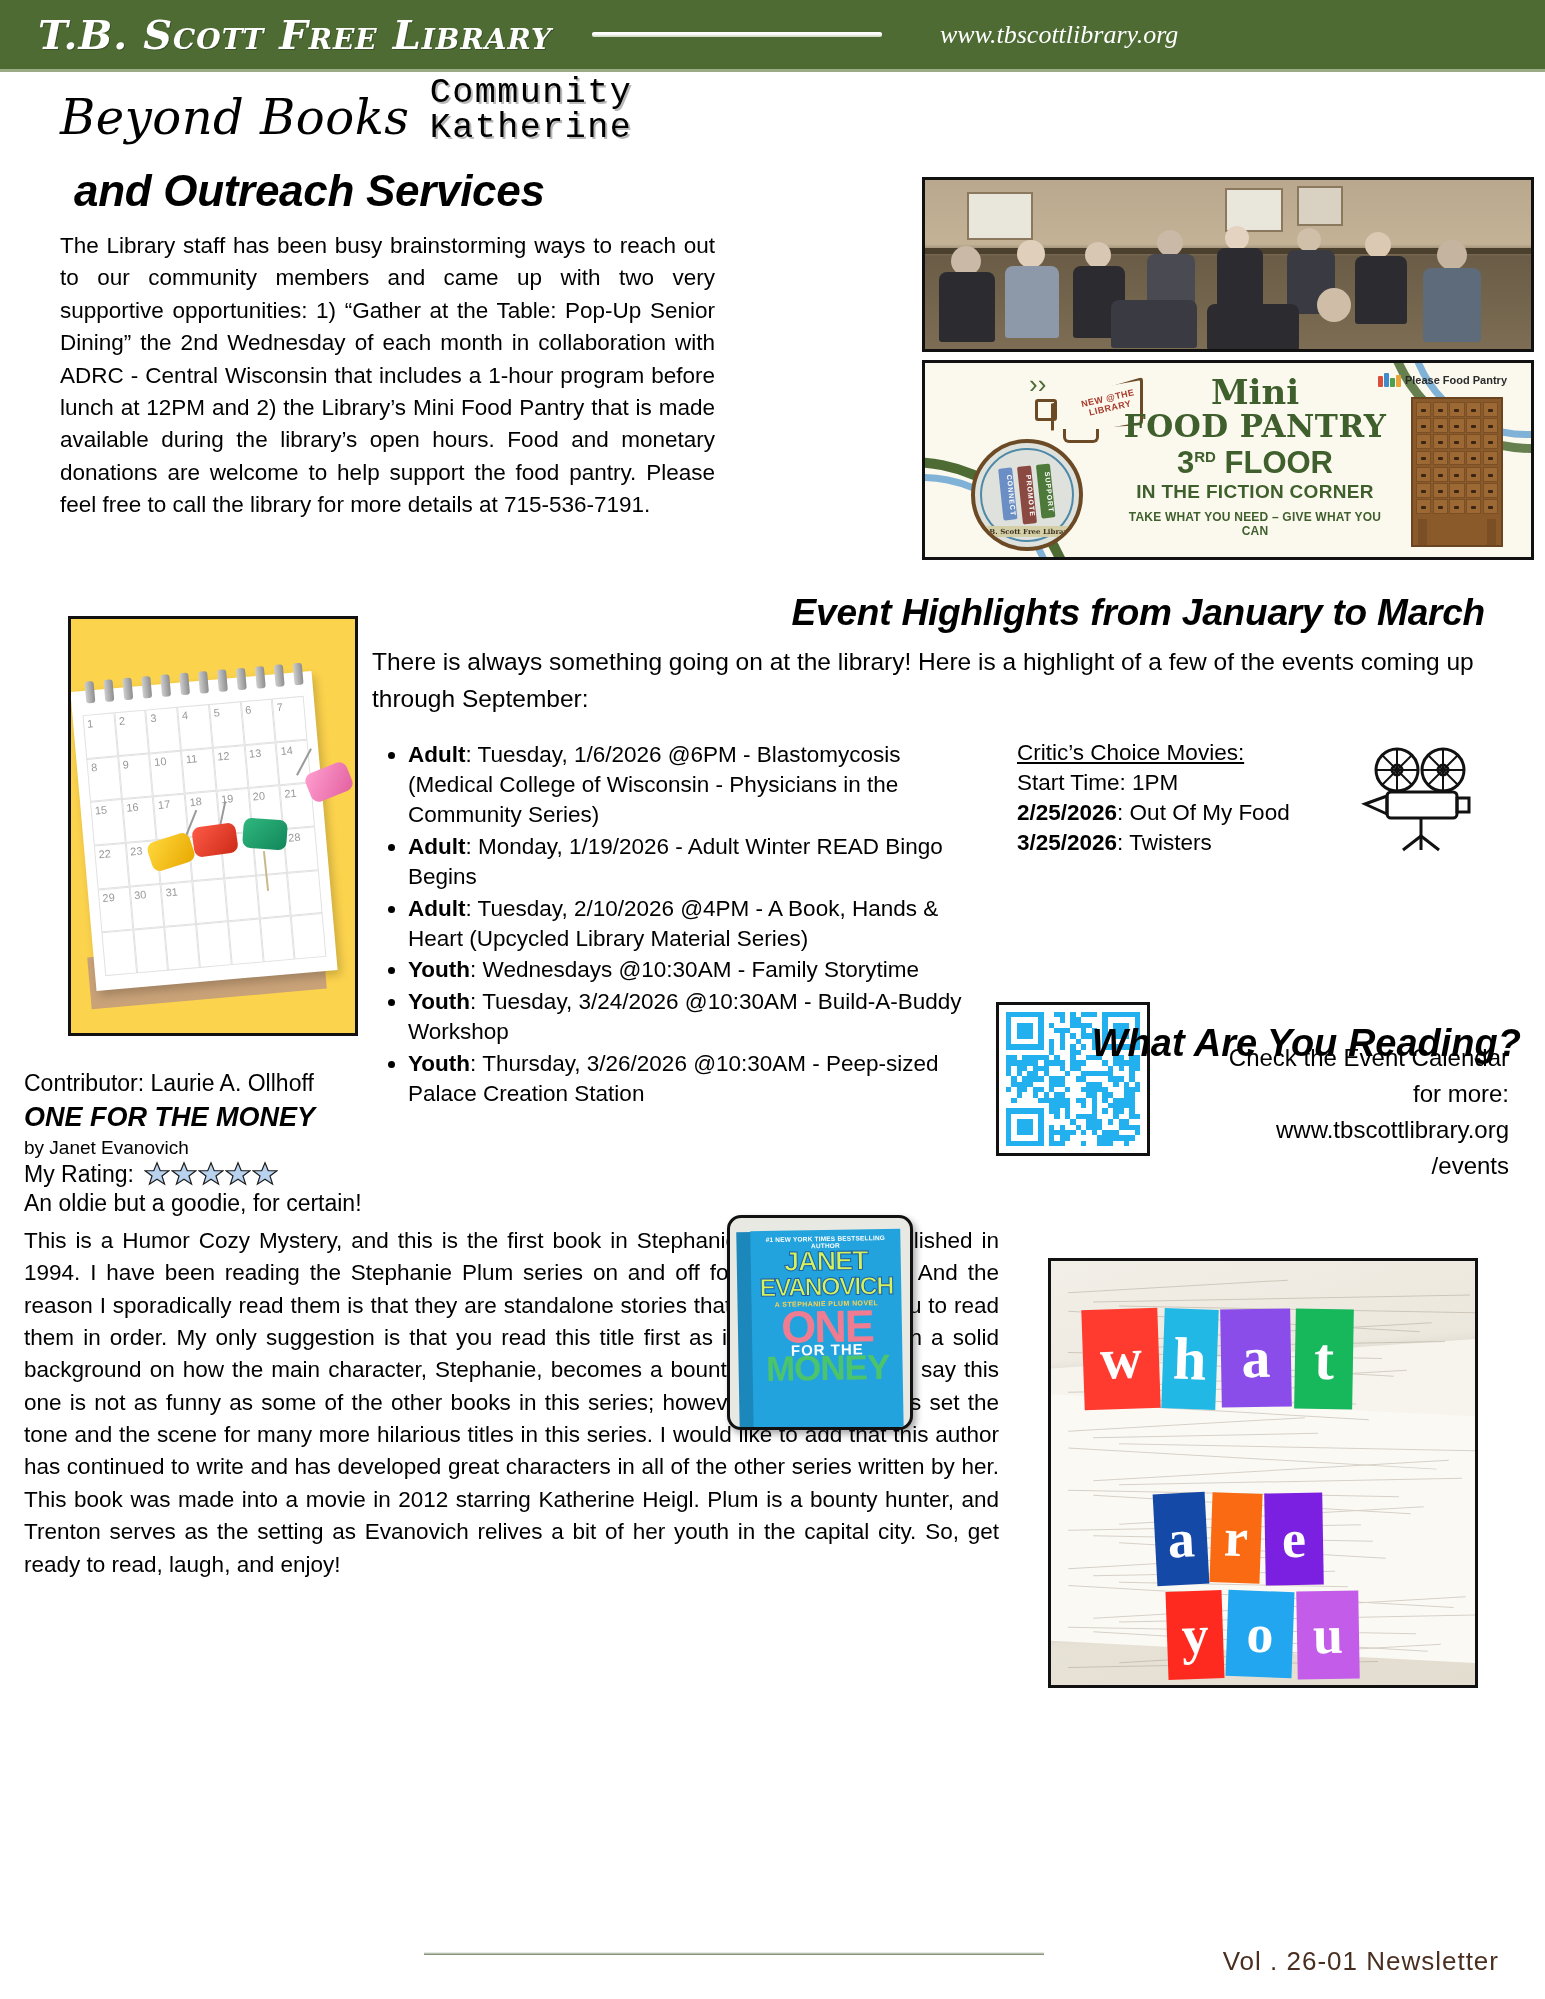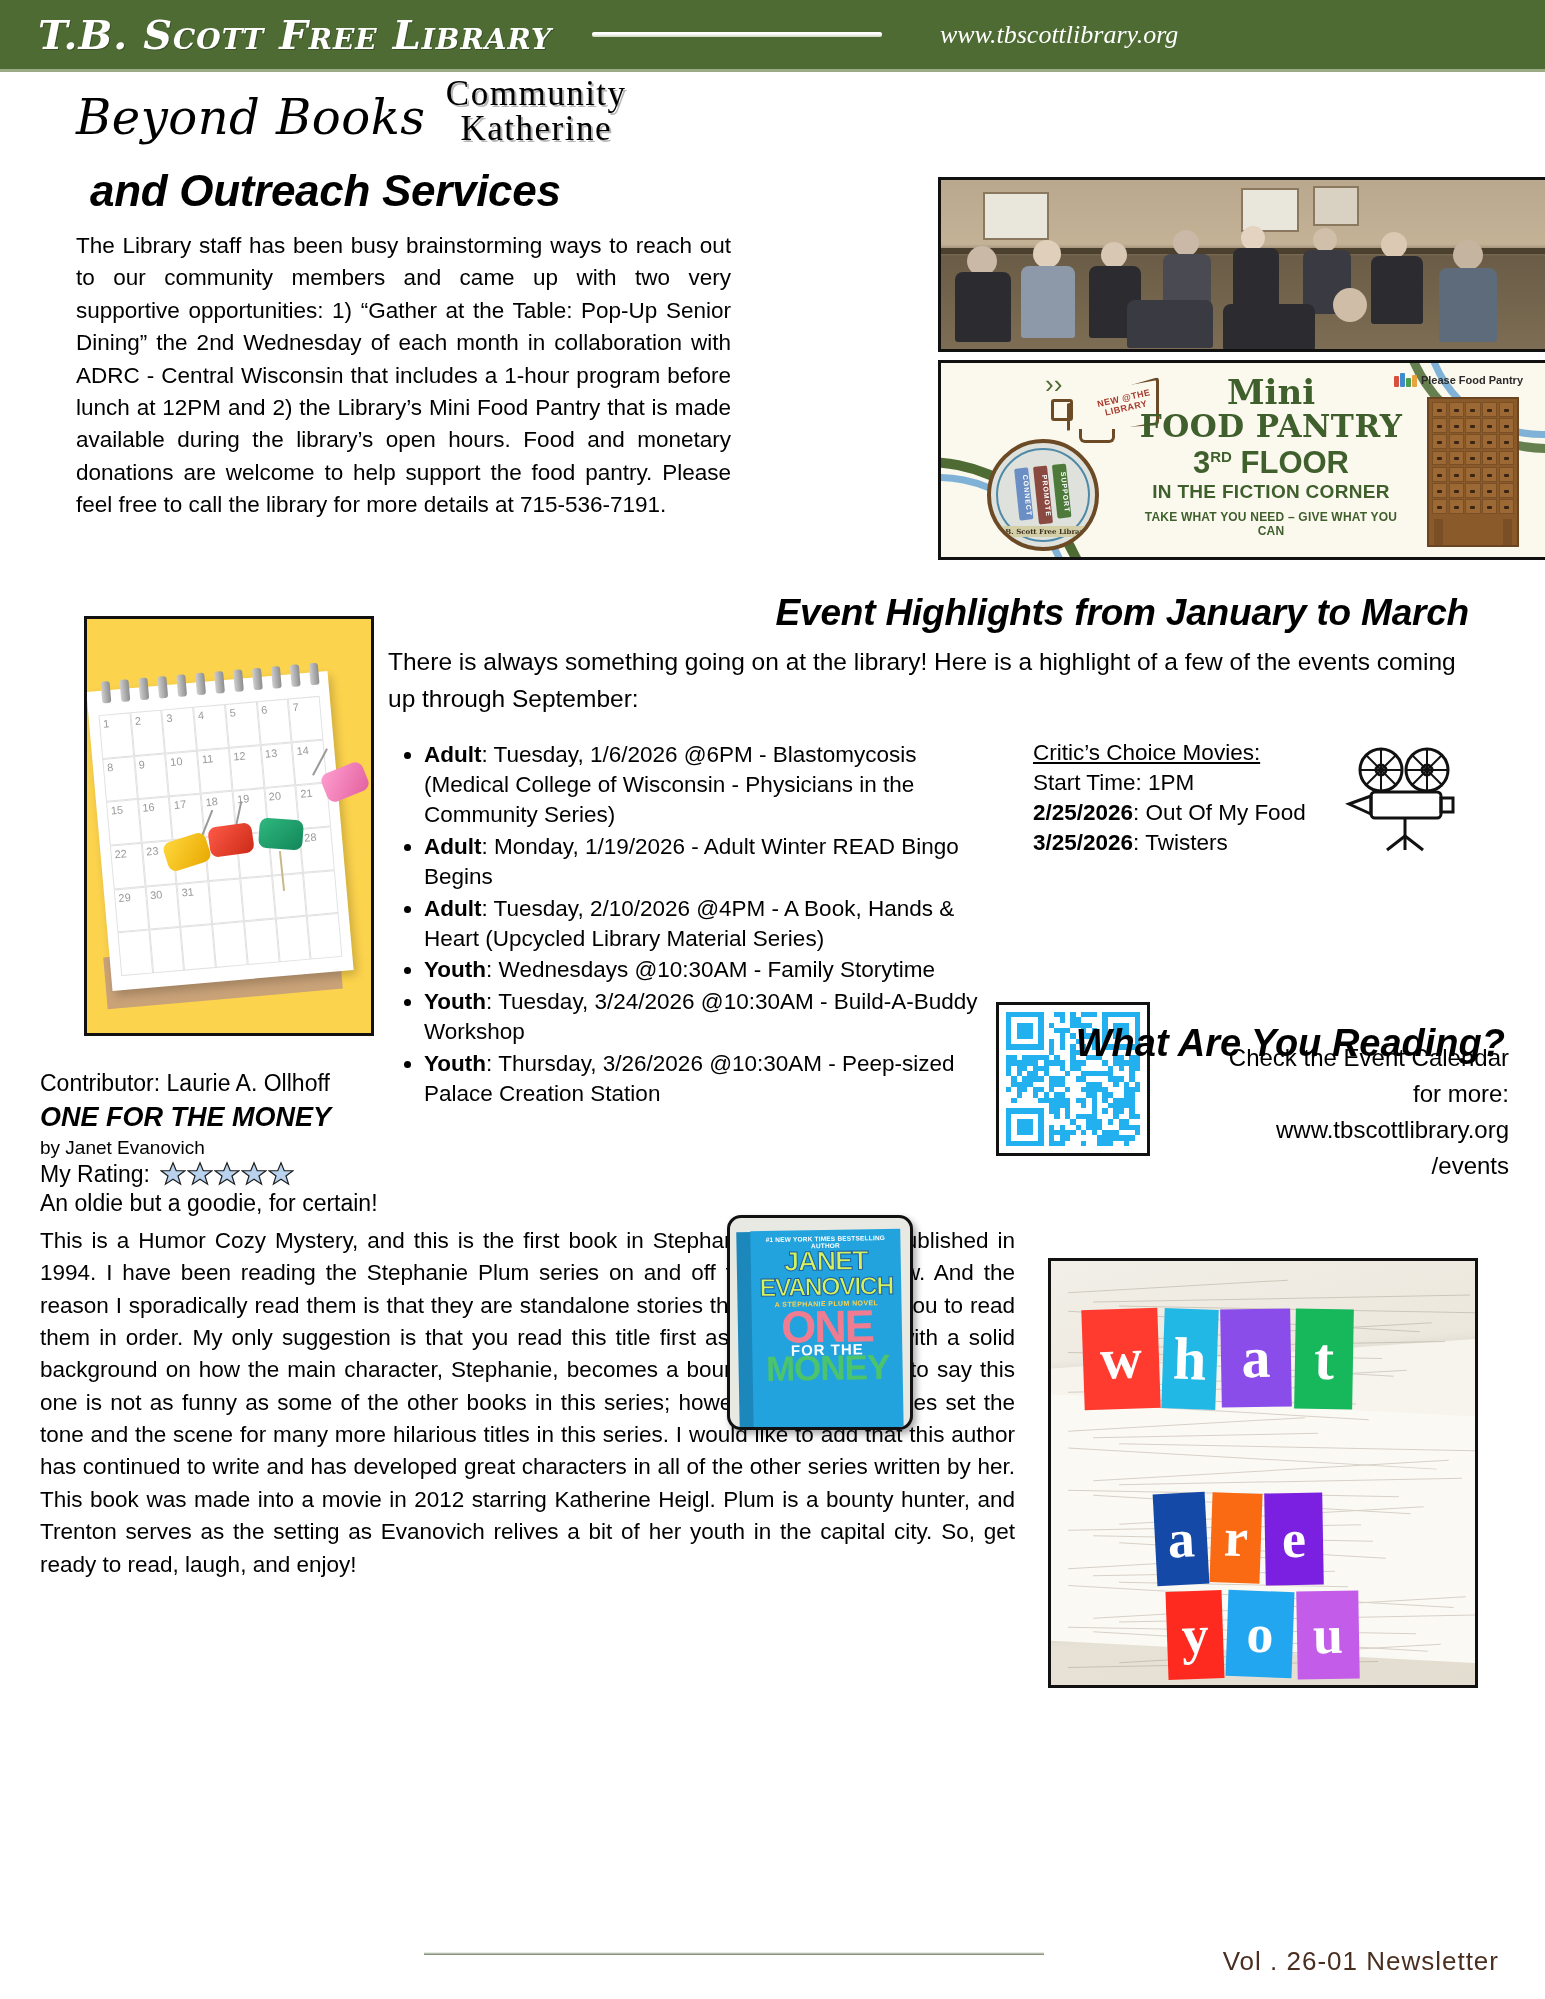--- a/index.html
+++ b/index.html
@@ -46,21 +46,21 @@
   .masthead-url {
     color: #fff;
     font-size: 26px;
     font-style: italic;
     font-family: "Liberation Serif", serif;
     margin-left: 58px;
     white-space: nowrap;
   }
 
   
-  .page { position: relative; padding: 0 40px; }
+  .page { position: relative; padding: 0 24px; }
   .body-text {
     font-size: 22.5px;
     line-height: 1.44;
     text-align: justify;
     font-family: "Liberation Sans", sans-serif;
     font-stretch: condensed;
   }
 
   
   .sec1 { position: relative; height: 520px; }
@@ -72,21 +72,21 @@
     letter-spacing: .5px;
     display: inline-block;
     vertical-align: middle;
   }
   .artshare {
     display: inline-block;
     vertical-align: middle;
     margin-left: 16px;
     line-height: 1.0;
     text-align: center;
-    font-family: Liberation Serif, serif;
+    font-family: Liberation Mono, monospace;
     font-stretch: condensed;
     transform: translateY(-6px);
   }
   .artshare div {
     font-size: 35px;
     font-weight: 500;
     letter-spacing: 1.5px;
     text-shadow: 2px 2px 0 #b8b8b8;
   }
   .artshare .l2 { font-size: 35px; }

